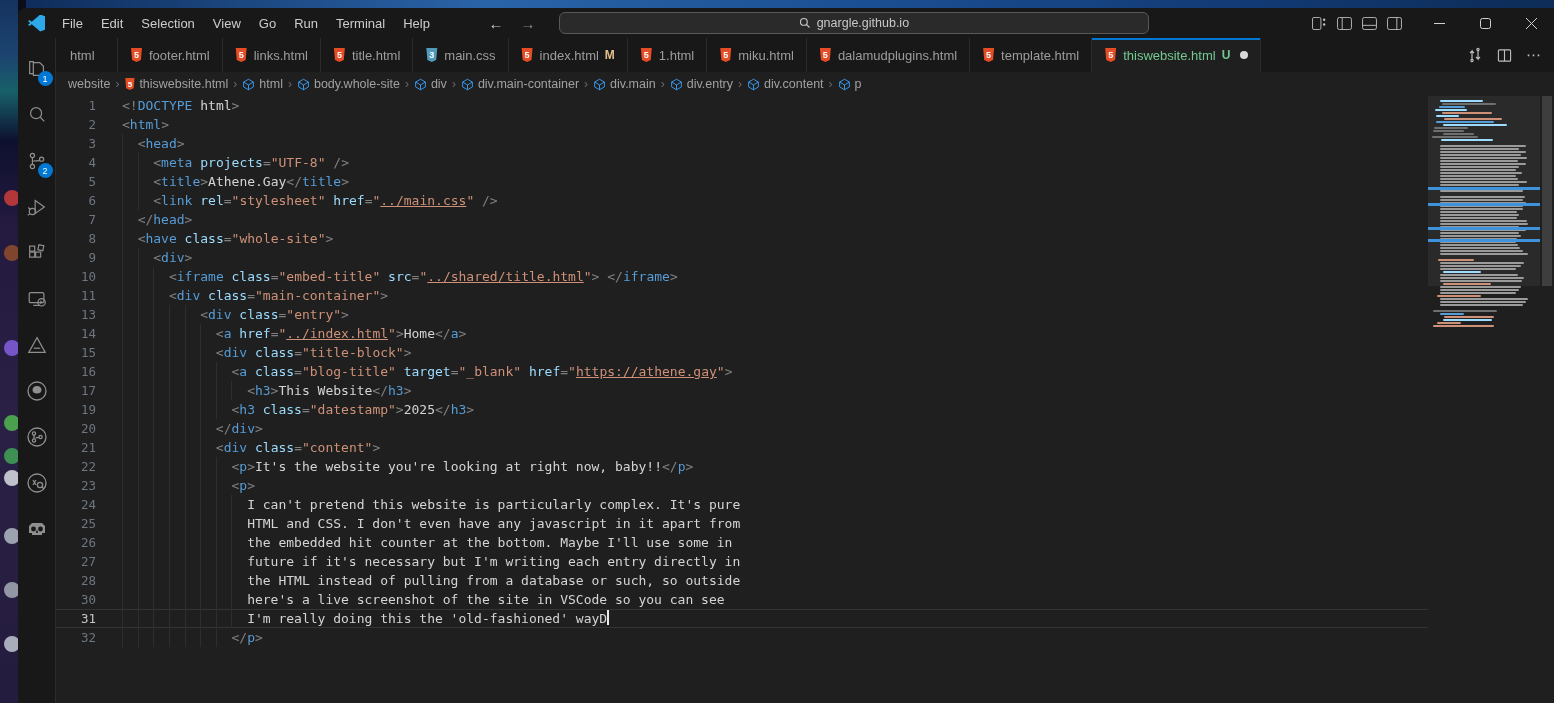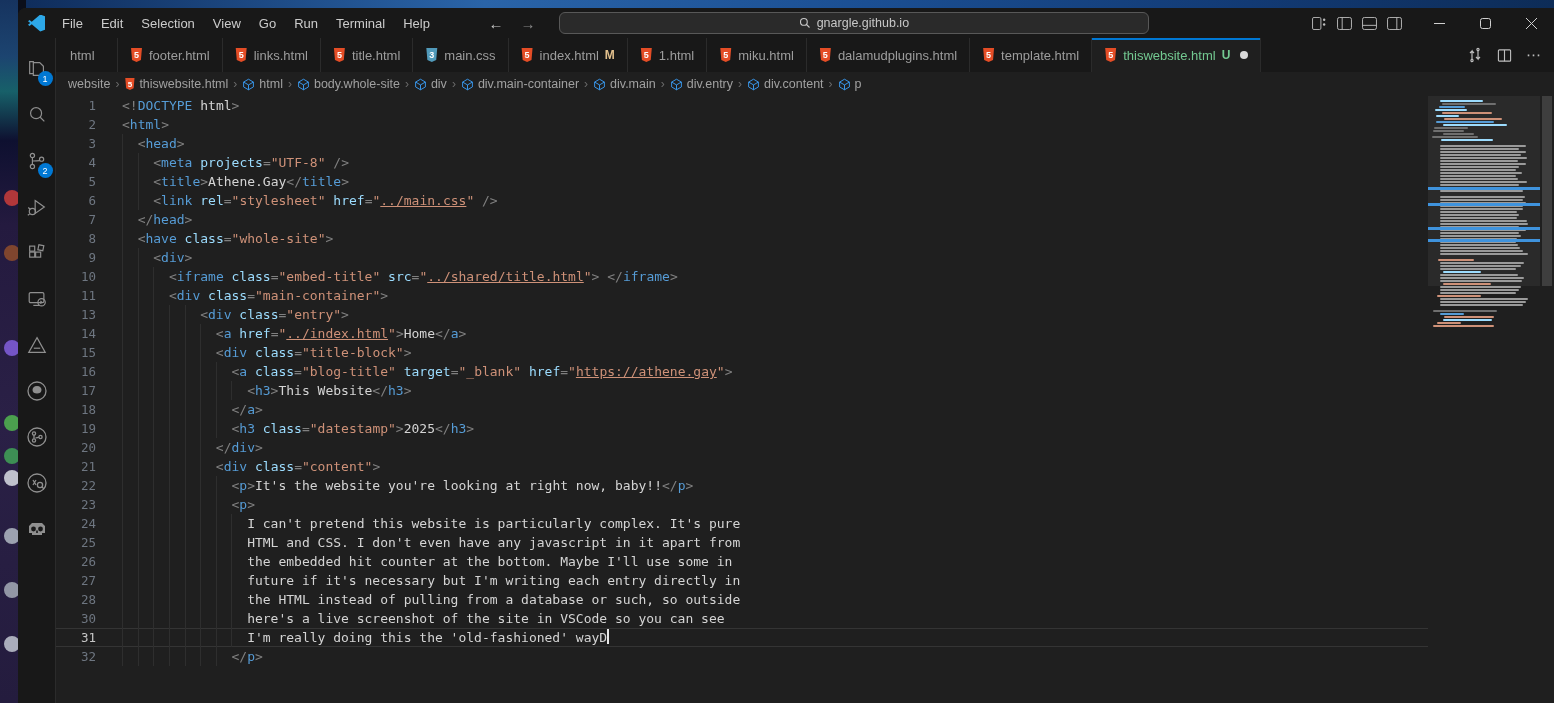--- a/index.html
+++ b/index.html
@@ -437,21 +437,20 @@
             <div class="line"><span class="ln">7</span><span class="fold"></span><span class="codetext"><span class="ig"></span><span class="tk-p">&lt;/</span><span class="tk-t">head</span><span class="tk-p">&gt;</span></span></div>
             <div class="line"><span class="ln">8</span><span class="fold"></span><span class="codetext"><span class="ig"></span><span class="tk-p">&lt;</span><span class="tk-t">have</span><span class="tk-a"> class</span><span class="tk-p">=</span><span class="tk-s">"whole-site"</span><span class="tk-p">&gt;</span></span></div>
             <div class="line"><span class="ln">9</span><span class="fold"></span><span class="codetext"><span class="ig"></span><span class="ig"></span><span class="tk-p">&lt;</span><span class="tk-t">div</span><span class="tk-p">&gt;</span></span></div>
             <div class="line"><span class="ln">10</span><span class="fold"></span><span class="codetext"><span class="ig"></span><span class="ig"></span><span class="ig"></span><span class="tk-p">&lt;</span><span class="tk-t">iframe</span><span class="tk-a"> class</span><span class="tk-p">=</span><span class="tk-s">"embed-title"</span><span class="tk-a"> src</span><span class="tk-p">=</span><span class="tk-s">"</span><span class="tk-l">../shared/title.html</span><span class="tk-s">"</span><span class="tk-p">&gt;</span><span class="tk-x"> </span><span class="tk-p">&lt;/</span><span class="tk-t">iframe</span><span class="tk-p">&gt;</span></span></div>
             <div class="line"><span class="ln">11</span><span class="fold"></span><span class="codetext"><span class="ig"></span><span class="ig"></span><span class="ig"></span><span class="tk-p">&lt;</span><span class="tk-t">div</span><span class="tk-a"> class</span><span class="tk-p">=</span><span class="tk-s">"main-container"</span><span class="tk-p">&gt;</span></span></div>
             <div class="line"><span class="ln">13</span><span class="fold"></span><span class="codetext"><span class="ig"></span><span class="ig"></span><span class="ig"></span><span class="ig"></span><span class="ig"></span><span class="tk-p">&lt;</span><span class="tk-t">div</span><span class="tk-a"> class</span><span class="tk-p">=</span><span class="tk-s">"entry"</span><span class="tk-p">&gt;</span></span></div>
             <div class="line"><span class="ln">14</span><span class="fold"></span><span class="codetext"><span class="ig"></span><span class="ig"></span><span class="ig"></span><span class="ig"></span><span class="ig"></span><span class="ig"></span><span class="tk-p">&lt;</span><span class="tk-t">a</span><span class="tk-a"> href</span><span class="tk-p">=</span><span class="tk-s">"</span><span class="tk-l">../index.html</span><span class="tk-s">"</span><span class="tk-p">&gt;</span><span class="tk-x">Home</span><span class="tk-p">&lt;/</span><span class="tk-t">a</span><span class="tk-p">&gt;</span></span></div>
             <div class="line"><span class="ln">15</span><span class="fold"></span><span class="codetext"><span class="ig"></span><span class="ig"></span><span class="ig"></span><span class="ig"></span><span class="ig"></span><span class="ig"></span><span class="tk-p">&lt;</span><span class="tk-t">div</span><span class="tk-a"> class</span><span class="tk-p">=</span><span class="tk-s">"title-block"</span><span class="tk-p">&gt;</span></span></div>
             <div class="line"><span class="ln">16</span><span class="fold"></span><span class="codetext"><span class="ig"></span><span class="ig"></span><span class="ig"></span><span class="ig"></span><span class="ig"></span><span class="ig"></span><span class="ig"></span><span class="tk-p">&lt;</span><span class="tk-t">a</span><span class="tk-a"> class</span><span class="tk-p">=</span><span class="tk-s">"blog-title"</span><span class="tk-a"> target</span><span class="tk-p">=</span><span class="tk-s">"_blank"</span><span class="tk-a"> href</span><span class="tk-p">=</span><span class="tk-s">"</span><span class="tk-l">https://athene.gay</span><span class="tk-s">"</span><span class="tk-p">&gt;</span></span></div>
             <div class="line"><span class="ln">17</span><span class="fold"></span><span class="codetext"><span class="ig"></span><span class="ig"></span><span class="ig"></span><span class="ig"></span><span class="ig"></span><span class="ig"></span><span class="ig"></span><span class="ig"></span><span class="tk-p">&lt;</span><span class="tk-t">h3</span><span class="tk-p">&gt;</span><span class="tk-x">This Website</span><span class="tk-p">&lt;/</span><span class="tk-t">h3</span><span class="tk-p">&gt;</span></span></div>
-            <div class="line"><span class="ln">18</span><span class="fold"></span><span class="codetext"><span class="ig"></span><span class="ig"></span><span class="ig"></span><span class="ig"></span><span class="ig"></span><span class="ig"></span><span class="ig"></span><span class="tk-p">&lt;/</span><span class="tk-t">a</span><span class="tk-p">&gt;</span></span></div>
             <div class="line"><span class="ln">19</span><span class="fold"></span><span class="codetext"><span class="ig"></span><span class="ig"></span><span class="ig"></span><span class="ig"></span><span class="ig"></span><span class="ig"></span><span class="ig"></span><span class="tk-p">&lt;</span><span class="tk-t">h3</span><span class="tk-a"> class</span><span class="tk-p">=</span><span class="tk-s">"datestamp"</span><span class="tk-p">&gt;</span><span class="tk-x">2025</span><span class="tk-p">&lt;/</span><span class="tk-t">h3</span><span class="tk-p">&gt;</span></span></div>
             <div class="line"><span class="ln">20</span><span class="fold"></span><span class="codetext"><span class="ig"></span><span class="ig"></span><span class="ig"></span><span class="ig"></span><span class="ig"></span><span class="ig"></span><span class="tk-p">&lt;/</span><span class="tk-t">div</span><span class="tk-p">&gt;</span></span></div>
             <div class="line"><span class="ln">21</span><span class="fold"></span><span class="codetext"><span class="ig"></span><span class="ig"></span><span class="ig"></span><span class="ig"></span><span class="ig"></span><span class="ig"></span><span class="tk-p">&lt;</span><span class="tk-t">div</span><span class="tk-a"> class</span><span class="tk-p">=</span><span class="tk-s">"content"</span><span class="tk-p">&gt;</span></span></div>
             <div class="line"><span class="ln">22</span><span class="fold"></span><span class="codetext"><span class="ig"></span><span class="ig"></span><span class="ig"></span><span class="ig"></span><span class="ig"></span><span class="ig"></span><span class="ig"></span><span class="tk-p">&lt;</span><span class="tk-t">p</span><span class="tk-p">&gt;</span><span class="tk-x">It's the website you're looking at right now, baby!!</span><span class="tk-p">&lt;/</span><span class="tk-t">p</span><span class="tk-p">&gt;</span></span></div>
             <div class="line"><span class="ln">23</span><span class="fold"></span><span class="codetext"><span class="ig"></span><span class="ig"></span><span class="ig"></span><span class="ig"></span><span class="ig"></span><span class="ig"></span><span class="ig"></span><span class="tk-p">&lt;</span><span class="tk-t">p</span><span class="tk-p">&gt;</span></span></div>
             <div class="line"><span class="ln">24</span><span class="fold"></span><span class="codetext"><span class="ig"></span><span class="ig"></span><span class="ig"></span><span class="ig"></span><span class="ig"></span><span class="ig"></span><span class="ig"></span><span class="ig"></span><span class="tk-x">I can't pretend this website is particularly complex. It's pure</span></span></div>
             <div class="line"><span class="ln">25</span><span class="fold"></span><span class="codetext"><span class="ig"></span><span class="ig"></span><span class="ig"></span><span class="ig"></span><span class="ig"></span><span class="ig"></span><span class="ig"></span><span class="ig"></span><span class="tk-x">HTML and CSS. I don't even have any javascript in it apart from</span></span></div>
             <div class="line"><span class="ln">26</span><span class="fold"></span><span class="codetext"><span class="ig"></span><span class="ig"></span><span class="ig"></span><span class="ig"></span><span class="ig"></span><span class="ig"></span><span class="ig"></span><span class="ig"></span><span class="tk-x">the embedded hit counter at the bottom. Maybe I'll use some in</span></span></div>
             <div class="line"><span class="ln">27</span><span class="fold"></span><span class="codetext"><span class="ig"></span><span class="ig"></span><span class="ig"></span><span class="ig"></span><span class="ig"></span><span class="ig"></span><span class="ig"></span><span class="ig"></span><span class="tk-x">future if it's necessary but I'm writing each entry directly in</span></span></div>
             <div class="line"><span class="ln">28</span><span class="fold"></span><span class="codetext"><span class="ig"></span><span class="ig"></span><span class="ig"></span><span class="ig"></span><span class="ig"></span><span class="ig"></span><span class="ig"></span><span class="ig"></span><span class="tk-x">the HTML instead of pulling from a database or such, so outside</span></span></div>

